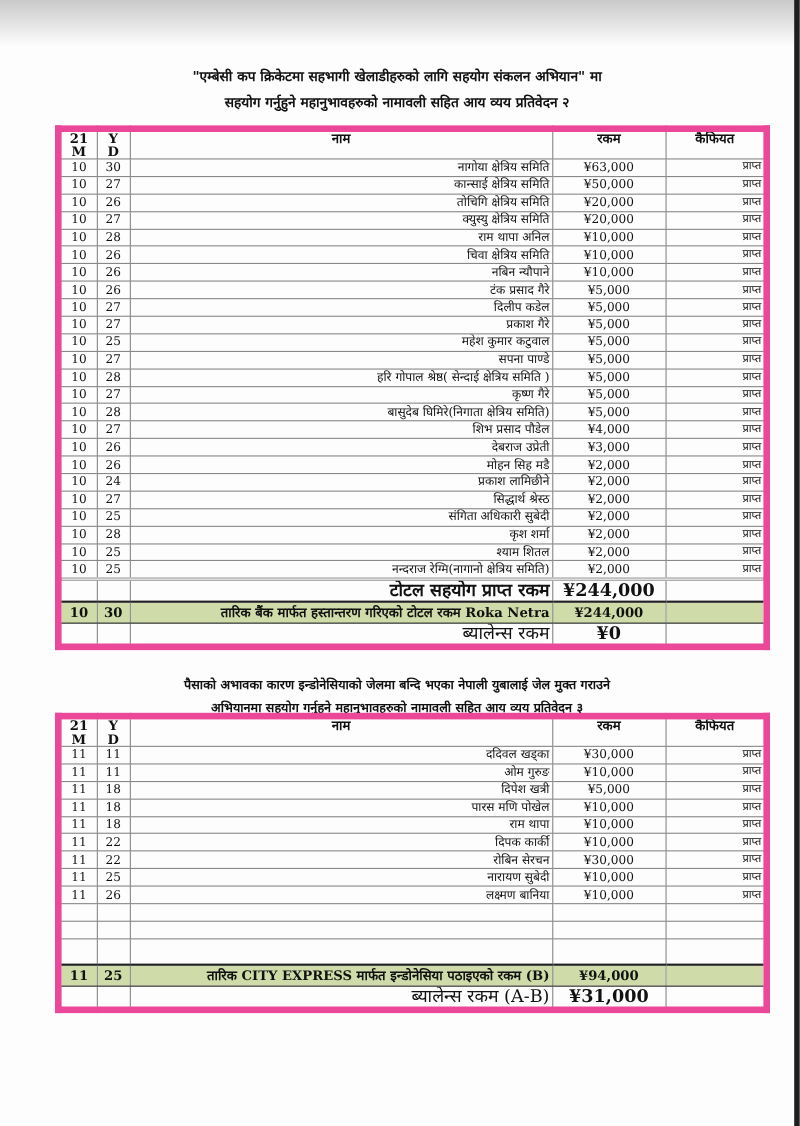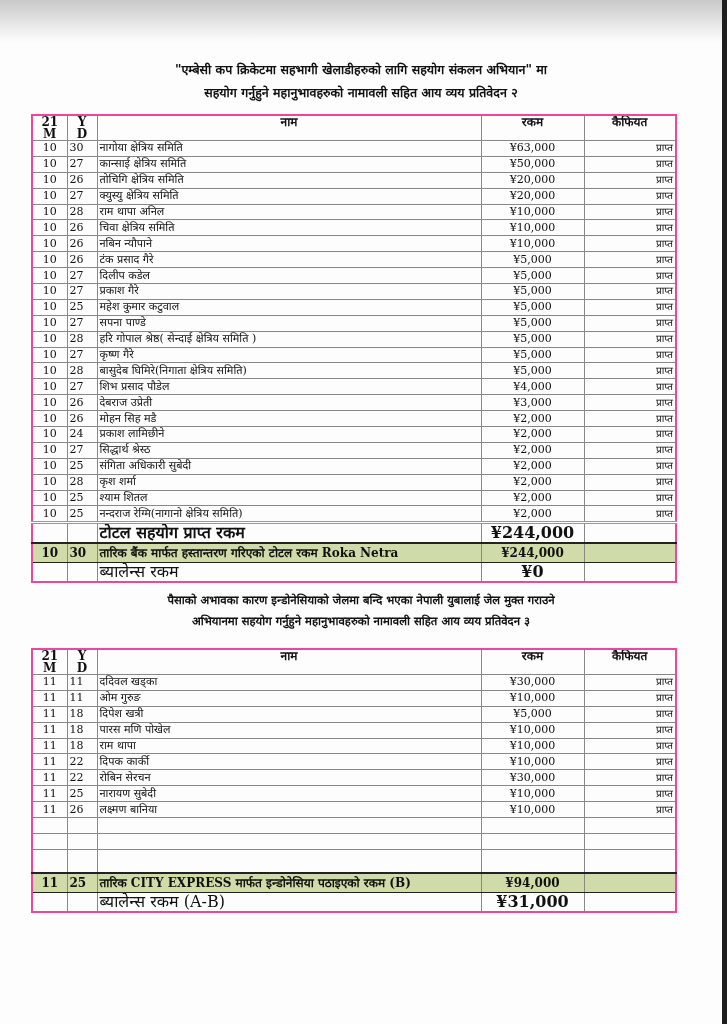--- a/index.html
+++ b/index.html
@@ -14,26 +14,26 @@
     background: linear-gradient(#c9c9c9, #fdfdfd);
   }
   .right-edge {
     position: absolute; right: 0; top: 0; width: 5px; height: 1024px; background: #1e1e1e;
   }
   .heading {
     position: absolute; left: 0; width: 722px; text-align: center;
     font-weight: bold; font-size: 12.5px; line-height: 23px;
   }
   .h1 { top: 58px; }
-  .h2 { top: 590px; font-size: 11.5px; line-height: 21px; }
+  .h2 { top: 612px; font-size: 11.5px; line-height: 21px; }
 
   table.report {
-    position: absolute; left: 31px; width: 644px;
+    position: absolute; left: 50px; width: 644px;
     border-collapse: collapse; table-layout: fixed;
-    border: 2px solid #ec4899;
+    border: 6px solid #ec4899;
     font-size: 11px;
   }
   table.report col.c-m { width: 35px; }
   table.report col.c-d { width: 30px; }
   table.report col.c-name { width: 384px; }
   table.report col.c-amt { width: 103px; }
   table.report col.c-rem { width: 92px; }
 
   table.report th, table.report td {
     border: 1px solid #888;
@@ -42,22 +42,22 @@
     line-height: 14px;
     white-space: nowrap; overflow: hidden;
   }
   table.report th {
     font-weight: bold; font-size: 12px; line-height: 12px; height: 24px;
     border-bottom: 1px solid #888; vertical-align: top;
   }
   th.th-md { text-align: center; font-size: 11px; line-height: 11px; padding-top: 1px; }
   th.th-name, th.th-amt, th.th-rem { vertical-align: middle; padding-bottom: 6px; }
   td.m { text-align: center; border-right: 3px double #999; }
-  td.d { text-align: left; }
-  td.name { text-align: left; border-left: 3px double #999; }
+  td.d { text-align: center; }
+  td.name { text-align: right; border-left: 3px double #999; }
   td.amt { text-align: center; border-right: 3px double #999; }
   td.rem { text-align: right; font-size: 10px; }
   th.th-name { border-left: 3px double #999; }
   th.th-amt { border-right: 3px double #999; }
 
   tr.total td { font-weight: bold; font-size: 16px; height: 18px; border-top: 3px double #999; }
   tr.transfer td { background: #cfdba8; font-weight: bold; font-size: 12px; height: 18px;
     border-top: 2px solid #222; border-bottom: 1px solid #222; }
   tr.balance td { height: 18px; font-size: 16px; }
   tr.balance td.amt { font-weight: bold; }

